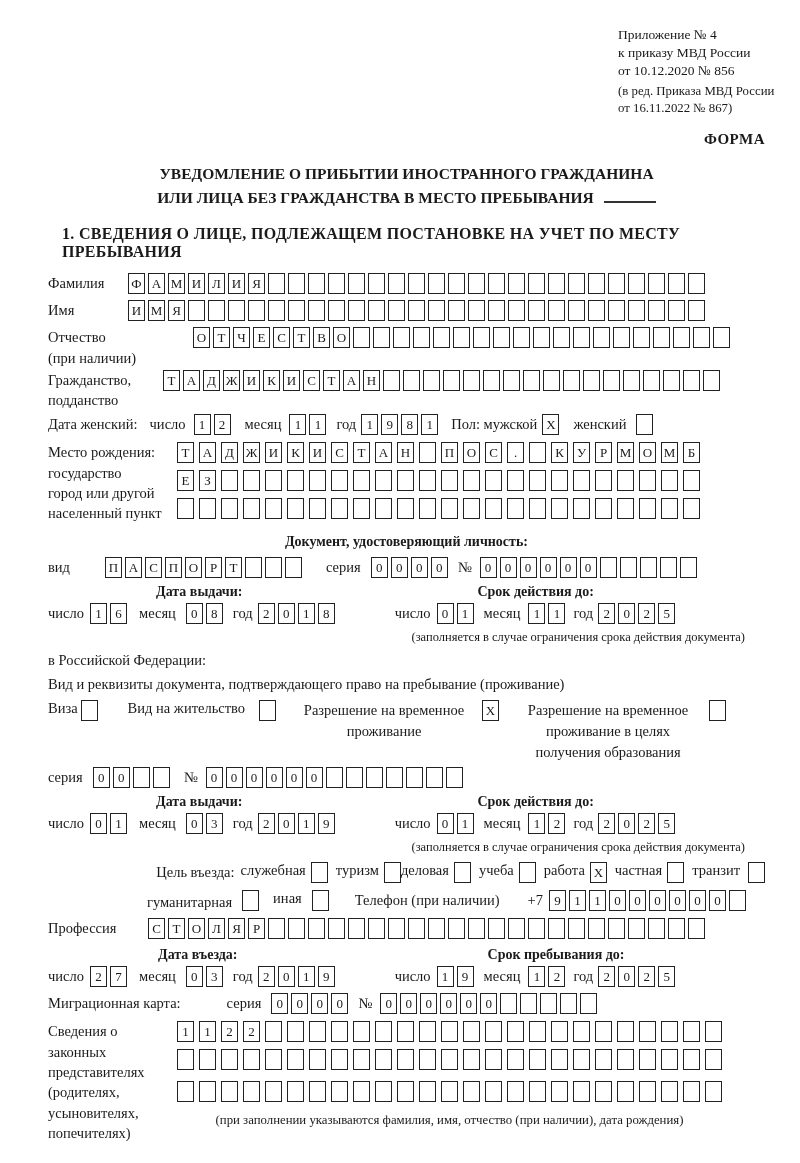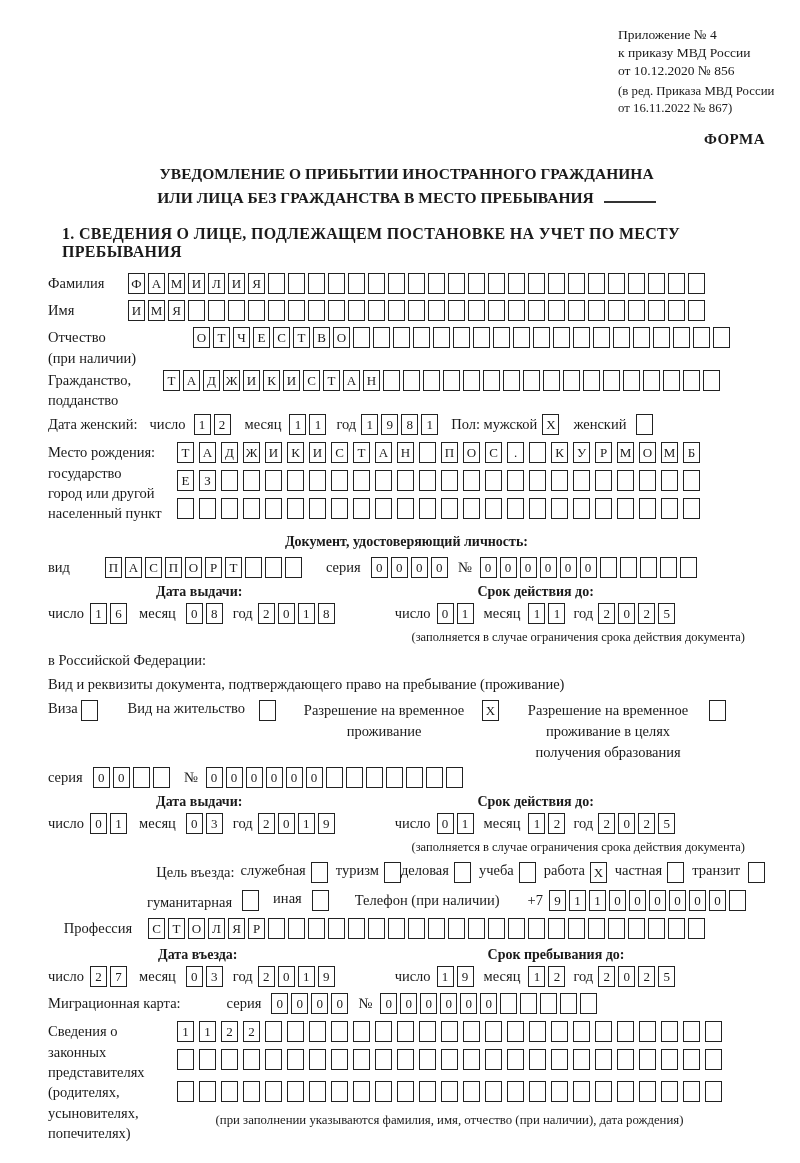--- a/index.html
+++ b/index.html
@@ -574,21 +574,21 @@
         <span class="cell">0</span>
         <span class="cell">0</span>
         <span class="cell">0</span>
         <span class="cell">0</span>
         <span class="cell">0</span>
         <span class="cell">0</span>
         <span class="cell"></span>
       </span>
   </div>
 
-  <div class="frow" style="margin-bottom:8px;text-align:center;">
+  <div class="frow" style="margin-bottom:8px;">
     <span class="lab w100">Профессия</span>
     <span class="cells">
         <span class="cell">С</span>
         <span class="cell">Т</span>
         <span class="cell">О</span>
         <span class="cell">Л</span>
         <span class="cell">Я</span>
         <span class="cell">Р</span>
         <span class="cell"></span>
         <span class="cell"></span>

